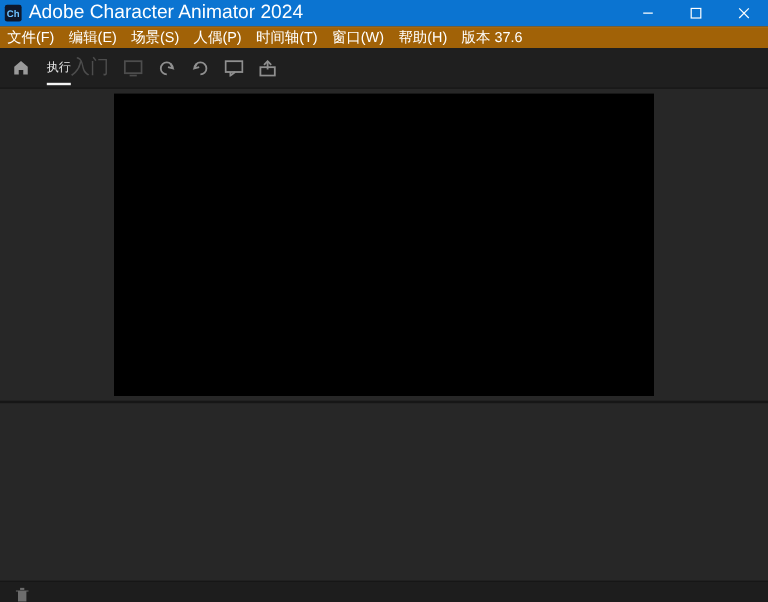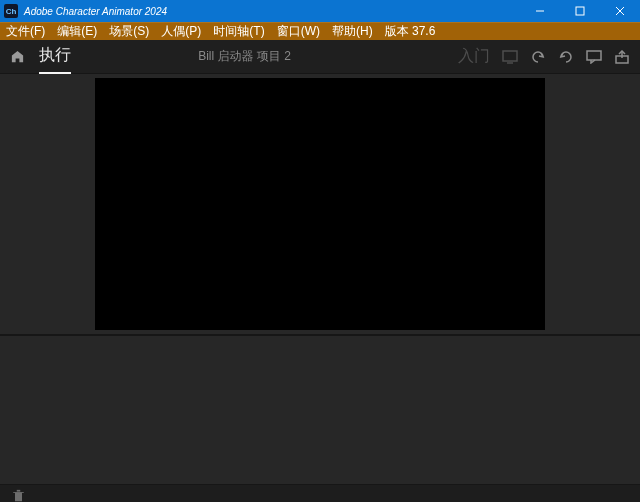--- a/index.html
+++ b/index.html
@@ -26,21 +26,21 @@
   .titlebar .app-icon {
     width: 14px; height: 14px;
     background: #0f172a;
     border-radius: 2px;
     display: flex; align-items: center; justify-content: center;
     margin-right: 6px;
     font-size: 8px;
     color: #6cc0ff;
     font-weight: bold;
   }
-  .titlebar .title { flex: 0 0 auto; font-size: 10px; font-style: italic; }
+  .titlebar .title { flex: 0 0 auto; font-size: 16px; }
   .titlebar .spacer { flex: 1; }
   .titlebar .winbtn {
     width: 40px; height: 22px;
     display: flex; align-items: center; justify-content: center;
     color: #fff;
   }
   .titlebar .winbtn svg { width: 10px; height: 10px; stroke: #fff; stroke-width: 1; fill: none; }
   
   .menubar {
     height: 22px;
@@ -71,21 +71,21 @@
     border-bottom: 1px solid #161616;
   }
   .appbar .home-icon {
     color: #bdbdbd;
     margin-right: 14px;
     display: flex; align-items: center;
   }
   .appbar .home-icon svg { width: 15px; height: 15px; fill: #9a9a9a; }
   .appbar .tab {
     color: #e6e6e6;
-    font-size: 16px;
+    font-size: 10px;
     padding: 4px 0 6px 0;
     position: relative;
   }
   .appbar .tab .underline {
     position: absolute;
     left: 0; right: 0; bottom: -2px;
     height: 2px;
     background: #f5f5f5;
   }
   .appbar .center {
@@ -183,21 +183,20 @@
   <div class="appbar">
     <div class="home-icon">
       <svg viewBox="0 0 16 16">
           <path d="M8 2 L14 7 L14 14 L10 14 L10 10 L6 10 L6 14 L2 14 L2 7 Z"></path>
         </svg>
     </div>
     <div class="tab">
       <span>执行</span>
       <div class="underline"></div>
     </div>
-    <div class="center">Bill 启动器 项目 2</div>
     <div class="right">
       <div class="ghost-label">入门</div>
       <div class="tool-icon disabled">
         <svg width="16" height="14" viewBox="0 0 16 14">
             <rect x="1" y="1" width="14" height="10"></rect>
             <line x1="5" y1="13" x2="11" y2="13"></line>
           </svg>
       </div>
       <div class="tool-icon">
         <svg width="16" height="14" viewBox="0 0 16 14">

